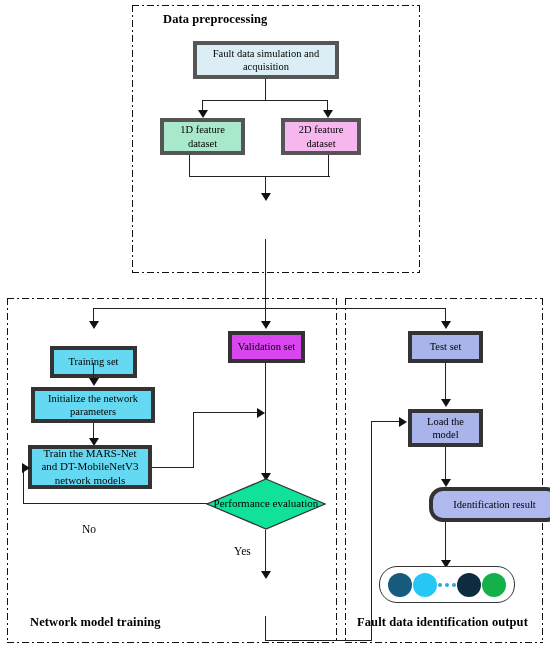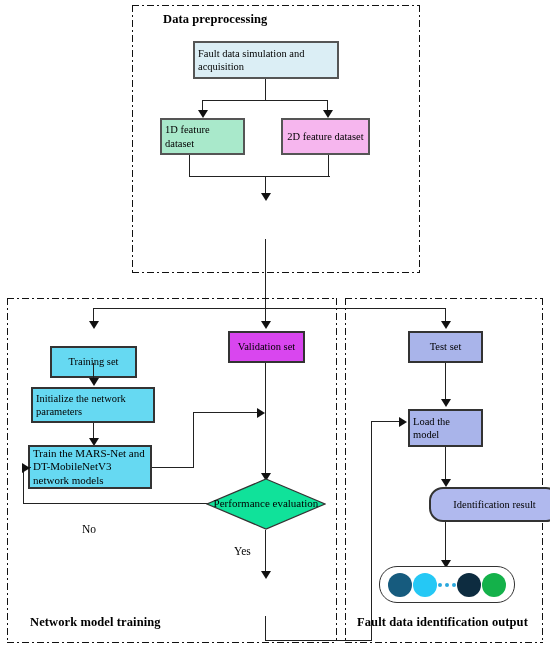--- a/index.html
+++ b/index.html
@@ -35,25 +35,25 @@
     font-weight:bold;
     font-size:12.5px;
     letter-spacing:.1px;
     white-space:nowrap;
     color:#000;
   }
   
   .node{
     position:absolute;
     box-sizing:border-box;
-    border:2px solid #ef4444;
+    border:4px solid #ef4444;
     display:flex;
     align-items:center;
     justify-content:center;
-    text-align:left;
+    text-align:center;
     font-size:10.5px;
     line-height:1.24;
     padding:5px 3px;
     color:#000;
   }
   .node.round{ border-radius:14px; }
   .node.bignode{ font-size:11px; }
   
   .diamond-wrap{ position:absolute; }
   .diamond-shape{
@@ -120,21 +120,21 @@
   <div class="ln lnv" style="left:265px;top:79px;height:22px;"></div>
   <div class="ln lnh" style="left:202px;top:100px;width:126px;"></div>
   <div class="ln lnv" style="left:202px;top:100px;height:11px;"></div>
   <div class="arrow-down" style="left:198px;top:110px;"></div>
   <div class="ln lnv" style="left:327px;top:100px;height:11px;"></div>
   <div class="arrow-down" style="left:323px;top:110px;"></div>
 
   <div class="node" style="left:160px;top:118px;width:85px;height:37px;background:#a9e9cb;border-color:#555;">
     <span>1D feature dataset</span>
   </div>
-  <div class="node" style="left:281px;top:118px;width:89px;height:37px;background:#f6b6ee;border-color:#555;">
+  <div class="node" style="left:281px;top:118px;width:80px;height:37px;background:#f6b6ee;border-color:#555;">
     <span>2D feature dataset</span>
   </div>
 
   <div class="ln lnv" style="left:189px;top:155px;height:22px;"></div>
   <div class="ln lnv" style="left:328px;top:155px;height:22px;"></div>
   <div class="ln lnh" style="left:189px;top:176px;width:141px;"></div>
   <div class="ln lnv" style="left:265px;top:176px;height:18px;"></div>
   <div class="arrow-down" style="left:261px;top:193px;"></div>
 
 

